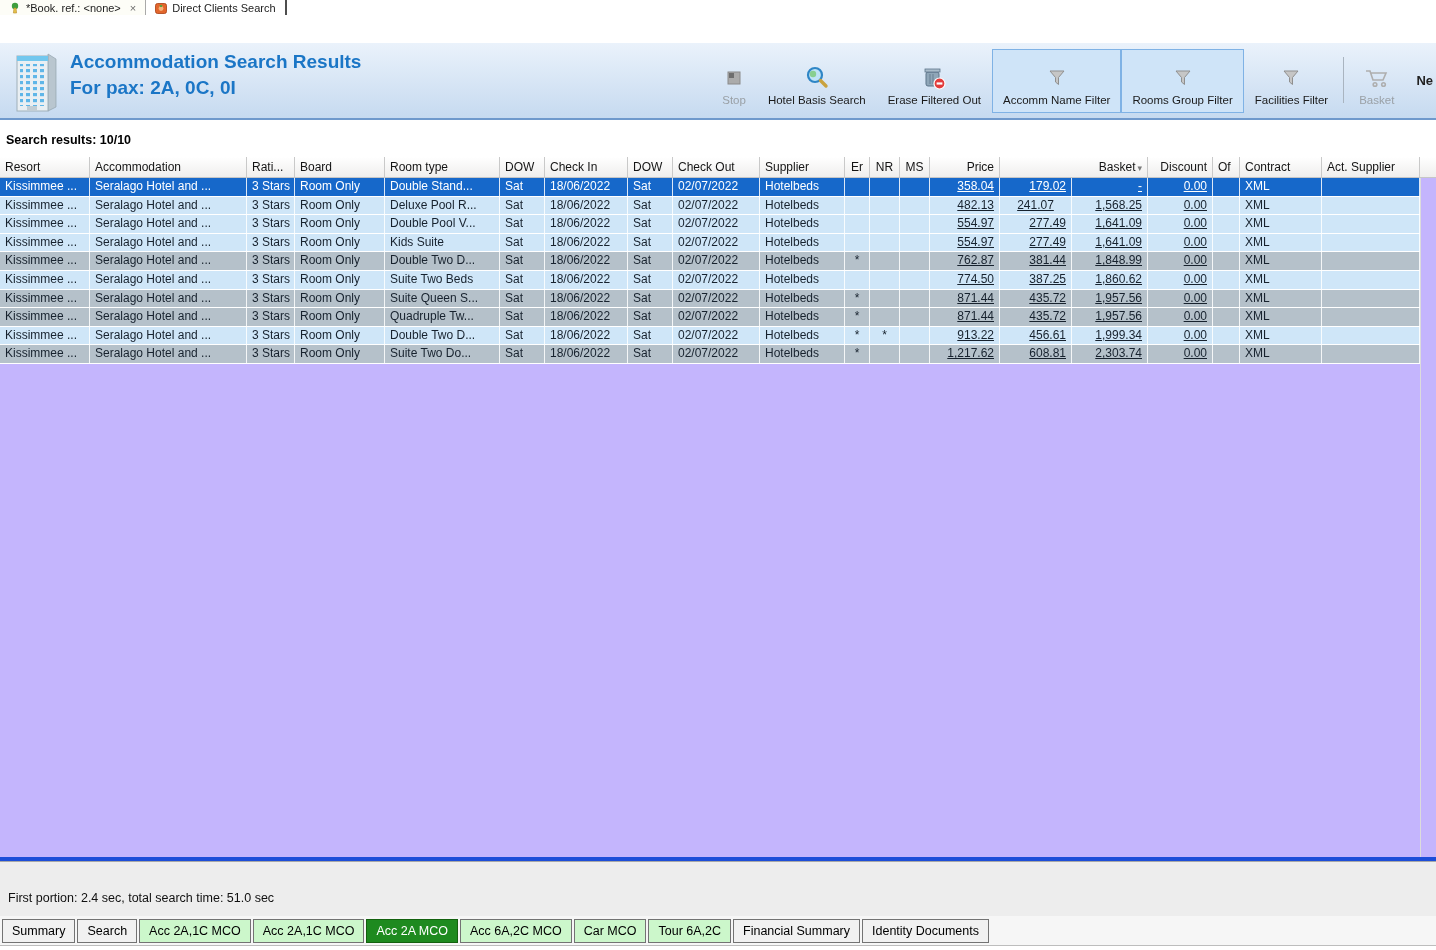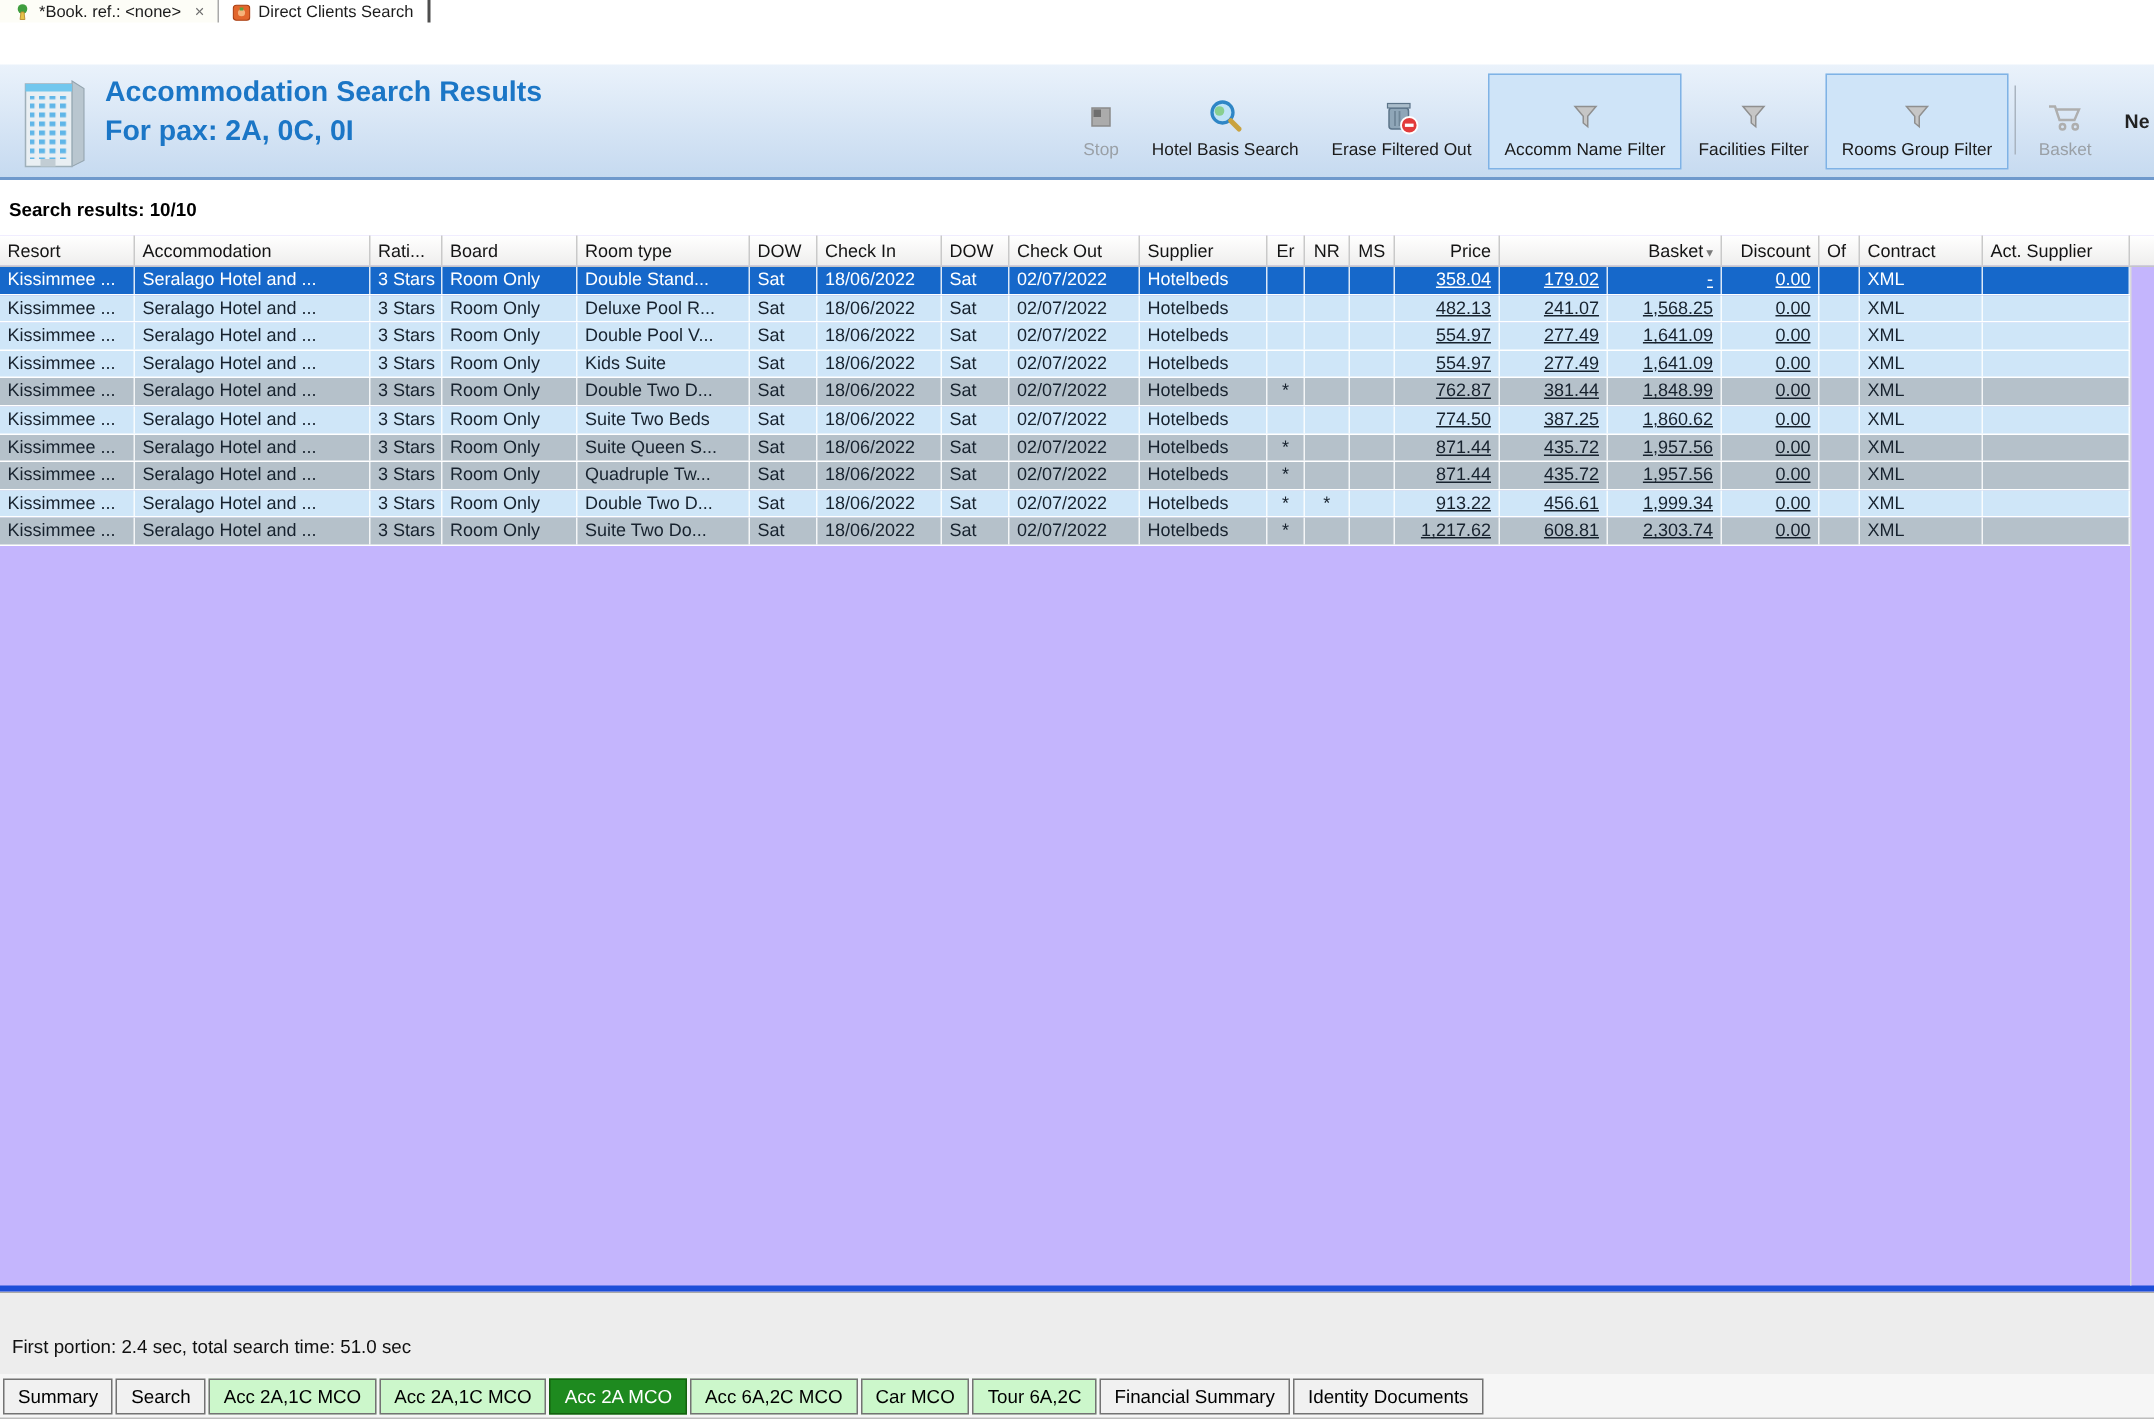--- a/index.html
+++ b/index.html
@@ -150,35 +150,35 @@
         <span>Erase Filtered Out</span>
       </div>
       <div class="tbtn active">
         <span class="ticon">
           <svg width="20" height="18" viewBox="0 0 20 18">
             <path d="M3 2 H17 L11.5 8.5 V15.5 L8.5 13 V8.5 Z" fill="#c6c6c6" stroke="#8f8f8f"></path>
           </svg>
         </span>
         <span>Accomm Name Filter</span>
       </div>
-      <div class="tbtn">
+      <div class="tbtn active">
         <span class="ticon">
           <svg width="20" height="18" viewBox="0 0 20 18">
             <path d="M3 2 H17 L11.5 8.5 V15.5 L8.5 13 V8.5 Z" fill="#c6c6c6" stroke="#8f8f8f"></path>
           </svg>
         </span>
-        <span>Facilities Filter</span>
-      </div>
-      <div class="tbtn active">
+        <span>Rooms Group Filter</span>
+      </div>
+      <div class="tbtn">
         <span class="ticon">
           <svg width="20" height="18" viewBox="0 0 20 18">
             <path d="M3 2 H17 L11.5 8.5 V15.5 L8.5 13 V8.5 Z" fill="#c6c6c6" stroke="#8f8f8f"></path>
           </svg>
         </span>
-        <span>Rooms Group Filter</span>
+        <span>Facilities Filter</span>
       </div>
       <div class="tsep"></div>
       <div class="tbtn disabled">
         <span class="ticon">
           <svg width="26" height="20" viewBox="0 0 26 20" fill="none" stroke="#aeaeae" stroke-width="1.6">
             <path d="M2 3 h4 l3 9 h10 l3 -7 H7"></path>
             <circle cx="11" cy="16.5" r="1.8"></circle>
             <circle cx="19.5" cy="16.5" r="1.8"></circle>
           </svg>
         </span>
@@ -247,21 +247,21 @@
           <div class="cell left" style="width: 115px;">Deluxe Pool R...</div>
           <div class="cell left" style="width: 45px;">Sat</div>
           <div class="cell left" style="width: 83px;">18/06/2022</div>
           <div class="cell left" style="width: 45px;">Sat</div>
           <div class="cell left" style="width: 87px;">02/07/2022</div>
           <div class="cell left" style="width: 85px;">Hotelbeds</div>
           <div class="cell center" style="width: 25px;"></div>
           <div class="cell center" style="width: 30px;"></div>
           <div class="cell center" style="width: 30px;"></div>
           <div class="cell right" style="width: 70px;">482.13</div>
-          <div class="cell right" style="width: 72px;">241.07</div>
+          <div class="cell right" style="width: 72px; text-align: center;">241.07</div>
           <div class="cell right" style="width: 76px;">1,568.25</div>
           <div class="cell right" style="width: 65px;">0.00</div>
           <div class="cell left" style="width: 27px;"></div>
           <div class="cell left" style="width: 82px;">XML</div>
           <div class="cell left" style="width: 98px;"></div>
         </div>
         <div class="row blue">
           <div class="cell left" style="width: 90px;">Kissimmee ...</div>
           <div class="cell left" style="width: 157px;">Seralago Hotel and ...</div>
           <div class="cell left" style="width: 48px;">3 Stars</div>

